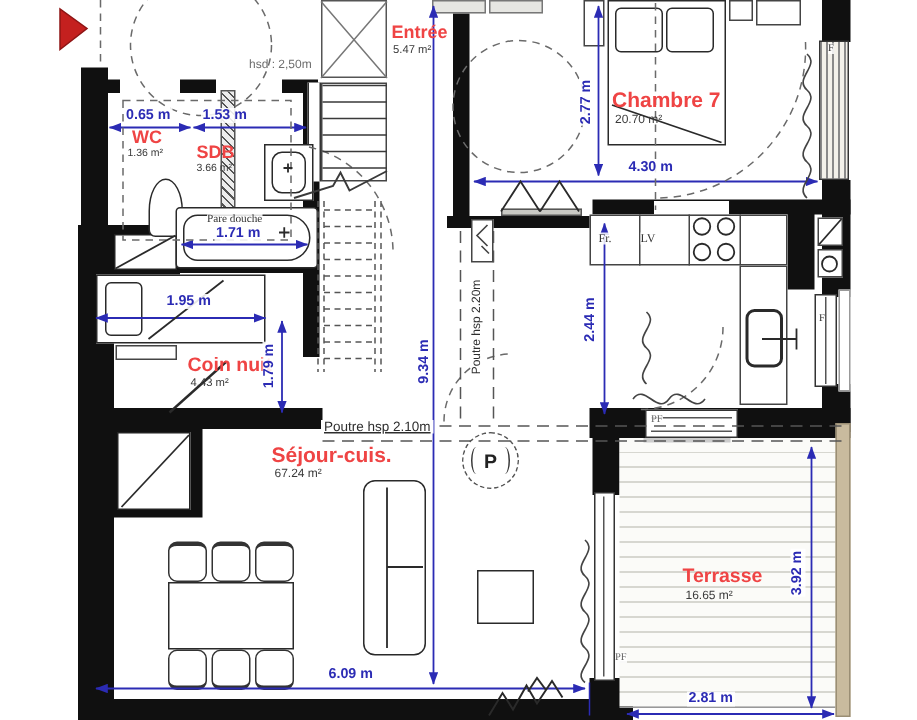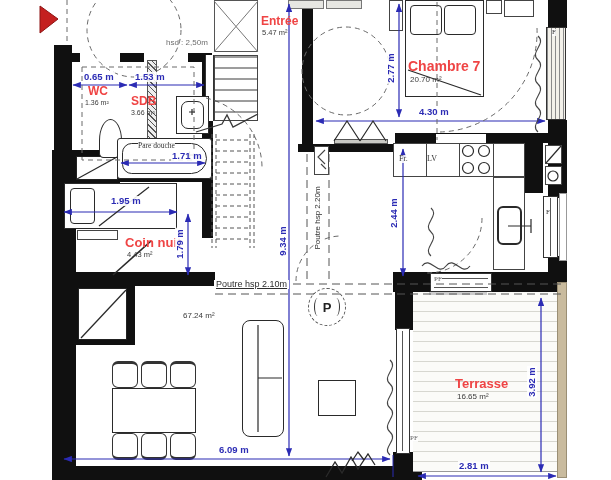--- a/index.html
+++ b/index.html
@@ -228,29 +228,30 @@
 
   <div class="lbl rname" style="left:88px;top:85px;font-size:12px;">WC</div>
   <div class="lbl rarea" style="left:85px;top:99px;font-size:7px;">1.36 m²</div>
 
   <div class="lbl rname" style="left:131px;top:95px;font-size:12px;">SDB</div>
   <div class="lbl rarea" style="left:131px;top:109px;font-size:7px;">3.66 m²</div>
 
   <div class="lbl rname" style="left:125px;top:236px;font-size:13px;">Coin nuit</div>
   <div class="lbl rarea" style="left:127px;top:251px;font-size:7.5px;">4.43 m²</div>
 
+  <div class="lbl rname" style="left:181px;top:296px;font-size:14px;">Séjour-cuis.</div>
   <div class="lbl rarea" style="left:183px;top:312px;">67.24 m²</div>
 
   <div class="lbl rname" style="left:455px;top:377px;font-size:13px;">Terrasse</div>
   <div class="lbl rarea" style="left:457px;top:393px;">16.65 m²</div>
 
   <div class="lbl dim" style="left:83px;top:72px;">0.65 m</div>
   <div class="lbl dim" style="left:134px;top:72px;">1.53 m</div>
   <div class="lbl dim" style="left:418px;top:107px;">4.30 m</div>
-  <div class="lbl dim" style="left:143px;top:151px;margin-left:28px;">1.71 m</div>
+  <div class="lbl dim" style="left:143px;top:151px;">1.71 m</div>
   <div class="lbl dim" style="left:110px;top:196px;">1.95 m</div>
   <div class="lbl dim" style="left:218px;top:445px;">6.09 m</div>
   <div class="lbl dim" style="left:458px;top:461px;">2.81 m</div>
   <div class="lbl dim rot" style="left:391px;top:68px;">2.77 m</div>
   <div class="lbl dim rot" style="left:180px;top:244px;">1.79 m</div>
   <div class="lbl dim rot" style="left:283px;top:241px;">9.34 m</div>
   <div class="lbl dim rot" style="left:394px;top:213px;">2.44 m</div>
   <div class="lbl dim rot" style="left:532px;top:382px;">3.92 m</div>
 
   <div class="lbl beam" style="left:214px;top:280px;text-decoration:underline;">Poutre hsp 2.10m</div>

